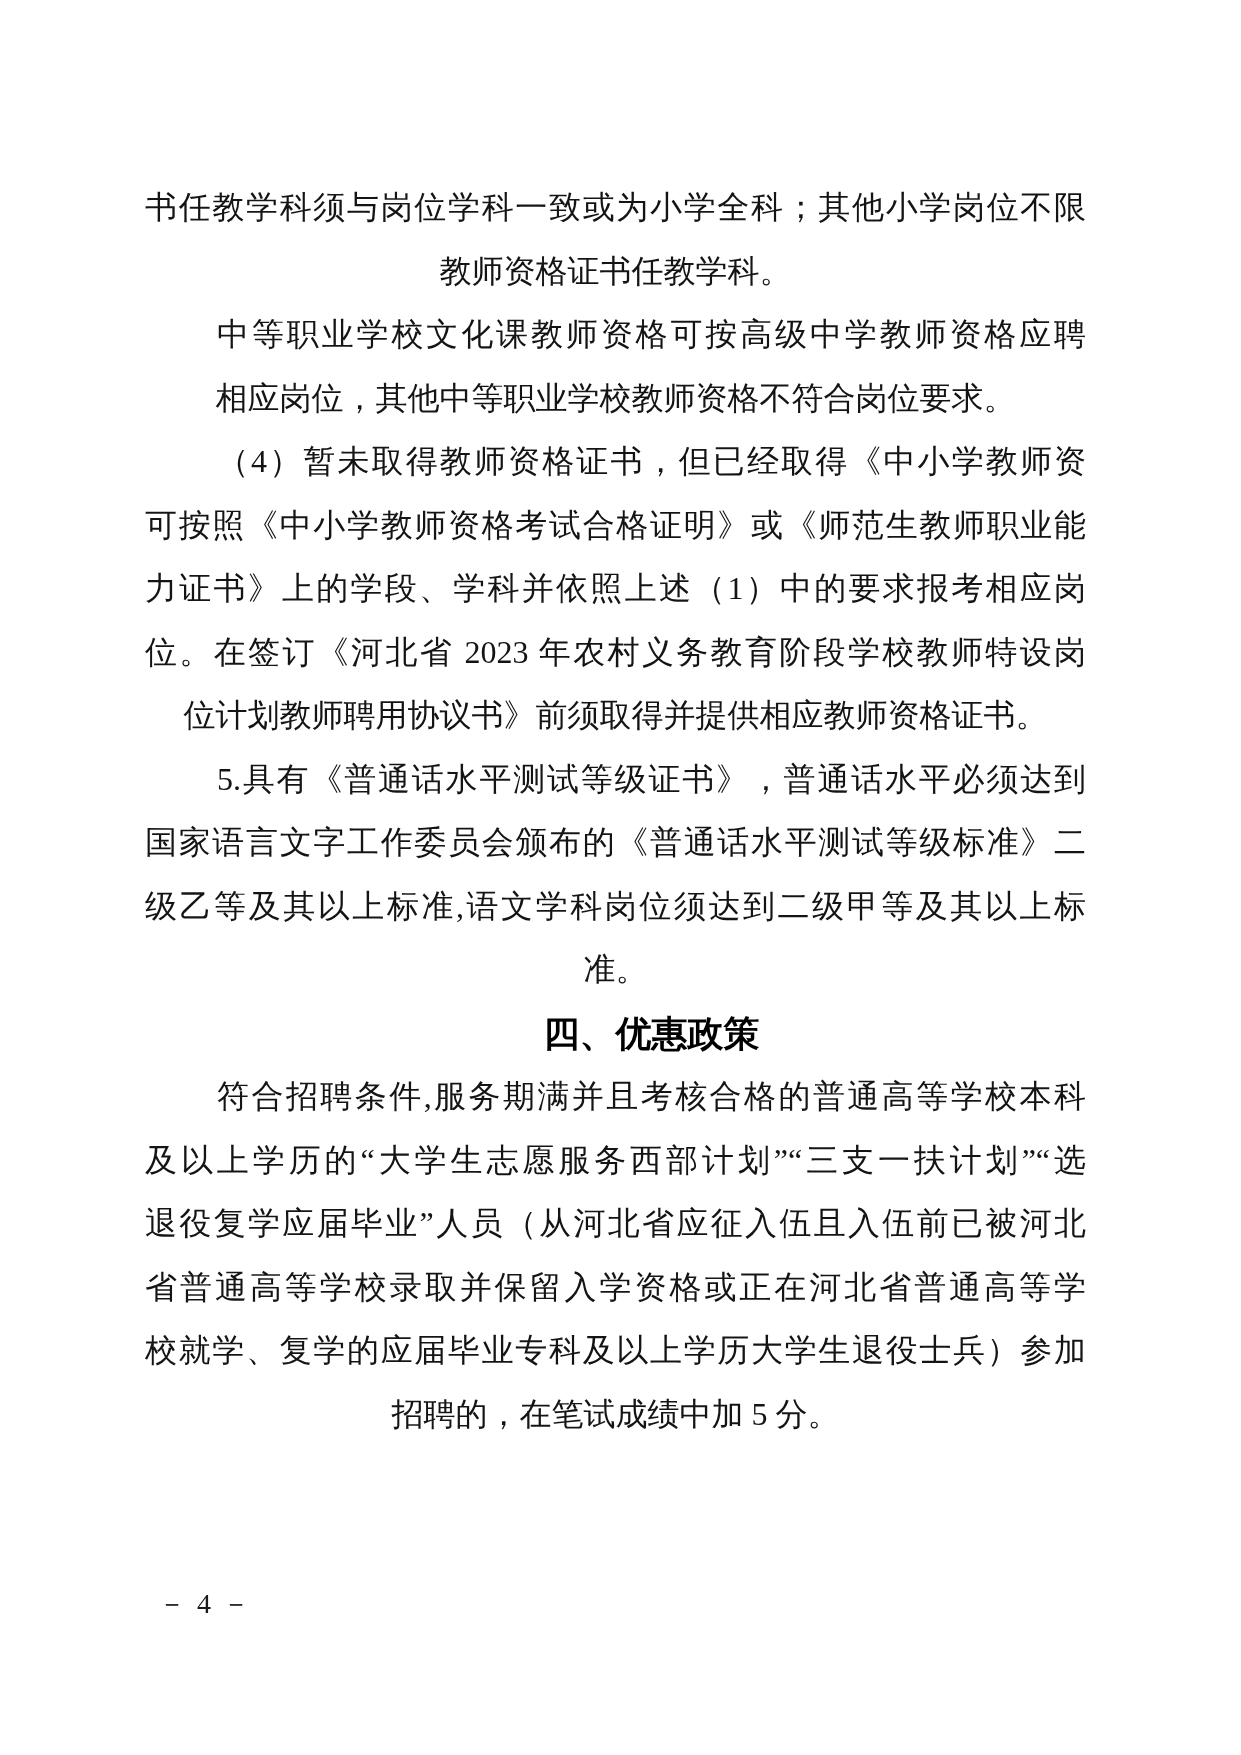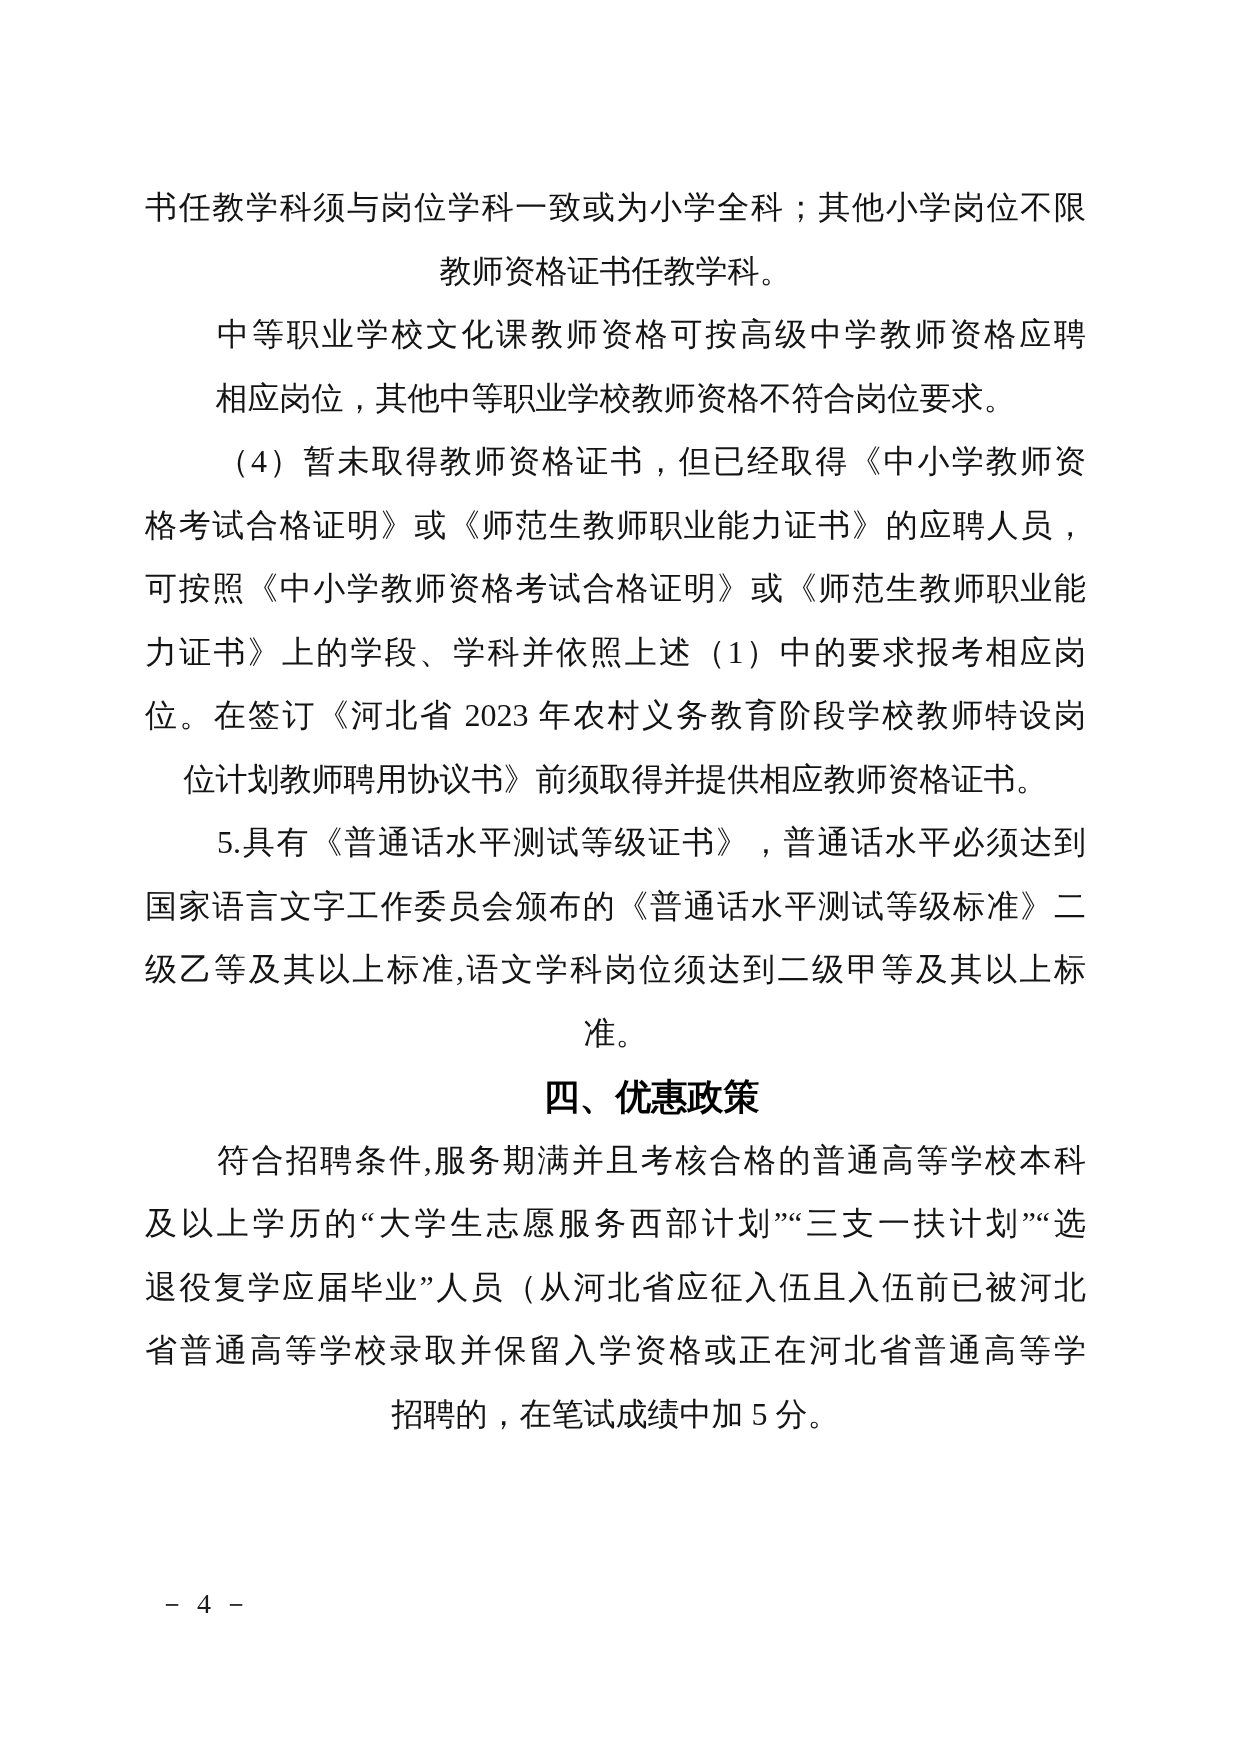--- a/index.html
+++ b/index.html
@@ -60,30 +60,30 @@
 </head>
 <body>
 
 <div class="page">
   <div class="content">
       <div class="line j">书任教学科须与岗位学科一致或为小学全科；其他小学岗位不限</div>
       <div class="line">教师资格证书任教学科。</div>
       <div class="line j indent">中等职业学校文化课教师资格可按高级中学教师资格应聘</div>
       <div class="line">相应岗位，其他中等职业学校教师资格不符合岗位要求。</div>
       <div class="line j indent">（4）暂未取得教师资格证书，但已经取得《中小学教师资</div>
-      <div class="line j">格考试合格证明》或《师范生教师职业能力证书》的应聘人员，</div>
       <div class="line j">可按照《中小学教师资格考试合格证明》或《师范生教师职业能</div>
       <div class="line j">力证书》上的学段、学科并依照上述（1）中的要求报考相应岗</div>
       <div class="line j">位。在签订《河北省 2023 年农村义务教育阶段学校教师特设岗</div>
       <div class="line">位计划教师聘用协议书》前须取得并提供相应教师资格证书。</div>
       <div class="line j indent">5.具有《普通话水平测试等级证书》，普通话水平必须达到</div>
       <div class="line j">国家语言文字工作委员会颁布的《普通话水平测试等级标准》二</div>
       <div class="line j">级乙等及其以上标准,语文学科岗位须达到二级甲等及其以上标</div>
       <div class="line">准。</div>
       <div class="line indent heading">四、优惠政策</div>
       <div class="line j indent">符合招聘条件,服务期满并且考核合格的普通高等学校本科</div>
       <div class="line j">及以上学历的“大学生志愿服务西部计划”“三支一扶计划”“选</div>
       <div class="line j">退役复学应届毕业”人员（从河北省应征入伍且入伍前已被河北</div>
       <div class="line j">省普通高等学校录取并保留入学资格或正在河北省普通高等学</div>
+      <div class="line j">校就学、复学的应届毕业专科及以上学历大学生退役士兵）参加</div>
       <div class="line">招聘的，在笔试成绩中加 5 分。</div>
     </div>
   <div class="footer">－ 4 －</div>
 </div>
 
 </body></html>

